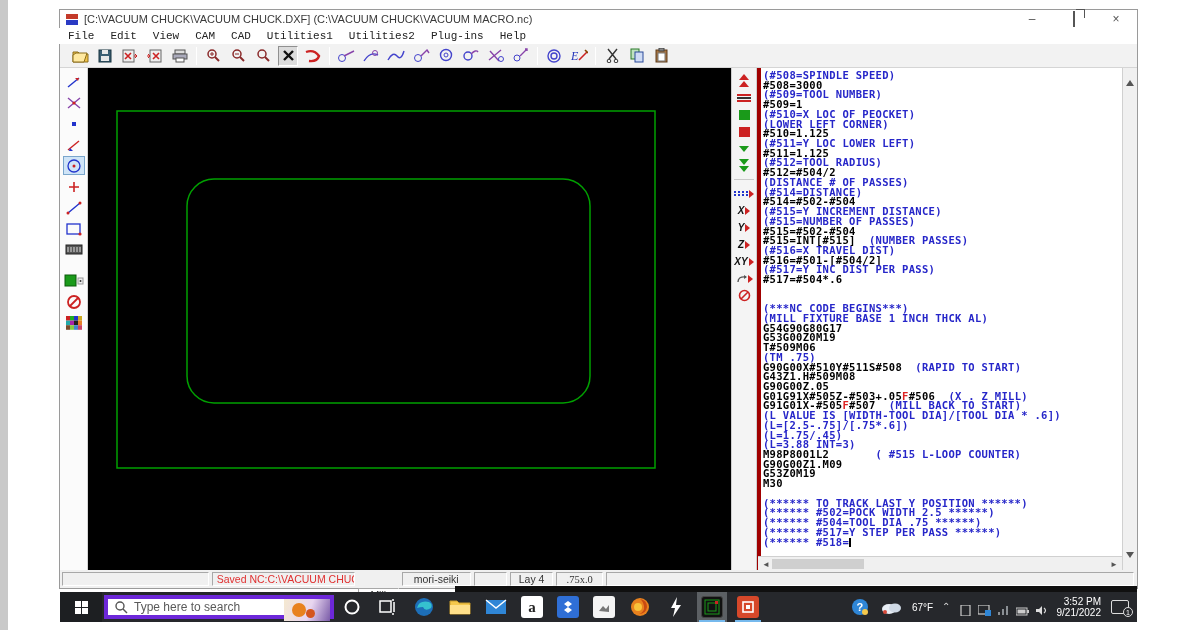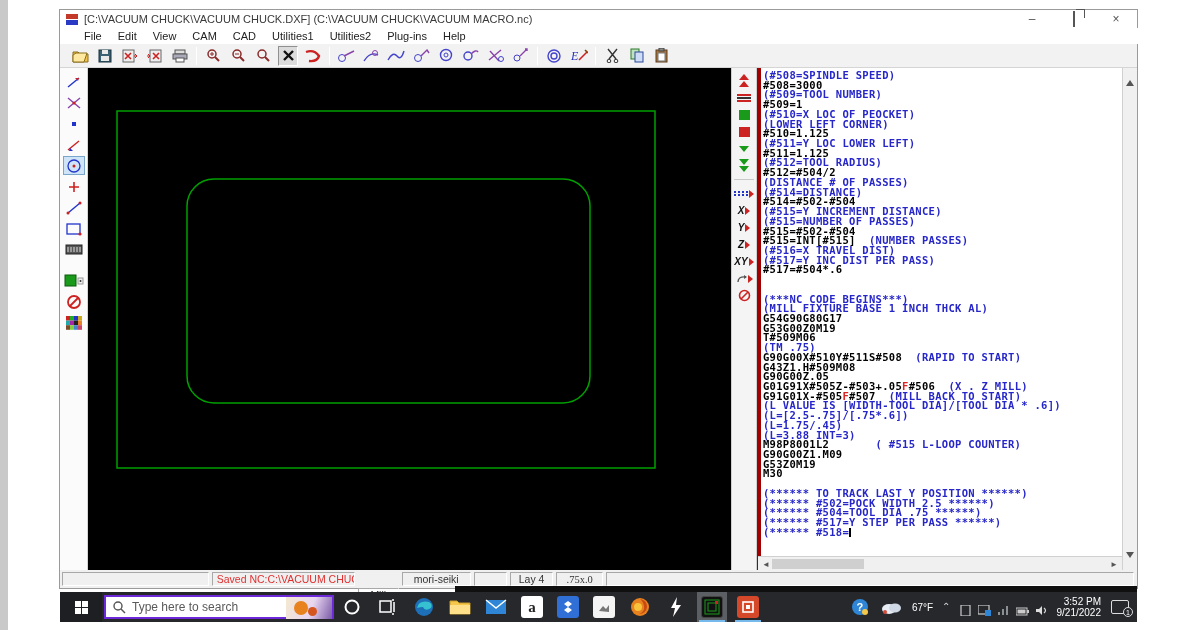--- a/index.html
+++ b/index.html
@@ -19,21 +19,21 @@
   #app-icon { width:12px; height:11px; margin-left:6px; margin-right:6px; position:relative; }
   #app-icon .r { position:absolute; left:0; top:0; width:12px; height:5px; background:#c43a2a; }
   #app-icon .b { position:absolute; left:0; top:6px; width:12px; height:5px; background:#2a3ac4; }
   #title-text { font-size:11px; color:#3a3a3a; white-space:nowrap; }
   #win-controls { position:absolute; right:12px; top:0; height:18px; display:flex; align-items:center; gap:24px; color:#555; }
   .wc { width:18px; text-align:center; font-size:12px; line-height:18px; cursor:default; }
   #restore-box { width:8px; height:8px; border:1px solid #555; position:relative; }
   #restore-box:before { content:""; position:absolute; left:2px; top:-3px; width:8px; height:8px; border:1px solid #555; border-bottom:none; border-left:none; }
 
   
-  #menu-bar { left:72px; top:28px; width:1077px; height:16px; background:#fff; display:flex; align-items:center; padding-left:4px; }
+  #menu-bar { left:56px; top:28px; width:1077px; height:16px; background:#fff; display:flex; align-items:center; padding-left:4px;font-family:Liberation Mono, monospace; }
   .menu-item { font-size:11px; color:#222; padding:0 8px; }
 
   
   #toolbar { left:60px; top:44px; width:1077px; height:24px; background:#f2f2f2; border-bottom:1px solid #d5d5d5; display:flex; align-items:center; padding-left:4px; }
   .tb-group { display:flex; align-items:center; gap:5px; padding:0 6px; }
   .tb-sep { width:1px; height:18px; background:#c9c9c9; border-right:1px solid #fff; }
   .tb-icon { width:20px; height:20px; display:flex; align-items:center; justify-content:center; }
   .tb-icon.pressed { background:#dcdcdc; border:1px solid; border-color:#909090 #fff #fff #909090; }
   .tb-icon svg { display:block; }
 
@@ -94,21 +94,21 @@
   .status-cell.red { color:#e03030; justify-content:flex-start; }
 
   
   #dark-strip { left:455px; top:586px; width:682px; height:6px; background:#101010; }
 
   
   #taskbar { left:60px; top:592px; width:1077px; height:30px; background:#26282c; display:flex; align-items:center; }
   #start-button { width:42px; height:30px; background:#1d1f22; display:flex; align-items:center; justify-content:center; }
   .winlogo { display:grid; grid-template-columns:6px 6px; grid-template-rows:6px 6px; gap:1px; }
   .winlogo i { background:#fff; display:block; }
-  #search-box { width:230px; height:24px; background:#fff; border:2px solid #6d28d9; margin-left:2px; display:flex; align-items:center; position:relative; }
+  #search-box { width:230px; height:24px; background:#fff; border:4px solid #6d28d9; margin-left:2px; display:flex; align-items:center; position:relative; }
   #search-text { font-size:12px; color:#5a5a5a; margin-left:6px; white-space:nowrap; }
   #search-doodle { position:absolute; right:0; top:0; width:46px; height:22px; background:linear-gradient(110deg,#f5e9d0 0%,#e8d6f0 55%,#7a5ba8 100%); overflow:hidden; }
   #search-doodle .pumpkin { position:absolute; left:8px; top:4px; width:14px; height:14px; border-radius:50%; background:#e8821e; }
   #search-doodle .pumpkin2 { position:absolute; left:22px; top:10px; width:9px; height:9px; border-radius:50%; background:#d4561e; }
   .tb-app { width:30px; height:30px; display:flex; align-items:center; justify-content:center; position:relative; margin:0 3px; }
   .tb-app.active { background:#5c6064; }
   .tb-app .underline { position:absolute; left:2px; right:2px; bottom:0; height:2px; background:#76b9ed; }
   .tile { width:22px; height:22px; border-radius:3px; display:flex; align-items:center; justify-content:center; }
   #tray { margin-left:auto; display:flex; align-items:center; height:30px; }
   .tray-glyph { margin:0 5px; display:flex; align-items:center; justify-content:center; }
@@ -488,20 +488,21 @@
       <div class="cp-line"><span class="seg-cm">(#512=TOOL RADIUS)</span></div>
       <div class="cp-line"><span class="seg-cd">#512=#504/2</span></div>
       <div class="cp-line"><span class="seg-cm">(DISTANCE # OF PASSES)</span></div>
       <div class="cp-line"><span class="seg-cm">(#514=DISTANCE)</span></div>
       <div class="cp-line"><span class="seg-cd">#514=#502-#504</span></div>
       <div class="cp-line"><span class="seg-cm">(#515=Y INCREMENT DISTANCE)</span></div>
       <div class="cp-line"><span class="seg-cm">(#515=NUMBER OF PASSES)</span></div>
       <div class="cp-line"><span class="seg-cd">#515=#502-#504</span></div>
       <div class="cp-line"><span class="seg-cd">#515=INT[#515]</span><span class="seg-cm">  (NUMBER PASSES)</span></div>
       <div class="cp-line"><span class="seg-cm">(#516=X TRAVEL DIST)</span></div>
+      <div class="cp-line"><span class="seg-cd">#516=#501-[#504/2]</span></div>
       <div class="cp-line"><span class="seg-cm">(#517=Y INC DIST PER PASS)</span></div>
       <div class="cp-line"><span class="seg-cd">#517=#504*.6</span></div>
       <div class="cp-line"></div>
       <div class="cp-line"></div>
       <div class="cp-line"><span class="seg-cm">(***NC CODE BEGINS***)</span></div>
       <div class="cp-line"><span class="seg-cm">(MILL FIXTURE BASE 1 INCH THCK AL)</span></div>
       <div class="cp-line"><span class="seg-cd">G54G90G80G17</span></div>
       <div class="cp-line"><span class="seg-cd">G53G00Z0M19</span></div>
       <div class="cp-line"><span class="seg-cd">T#509M06</span></div>
       <div class="cp-line"><span class="seg-cm">(TM .75)</span></div>

